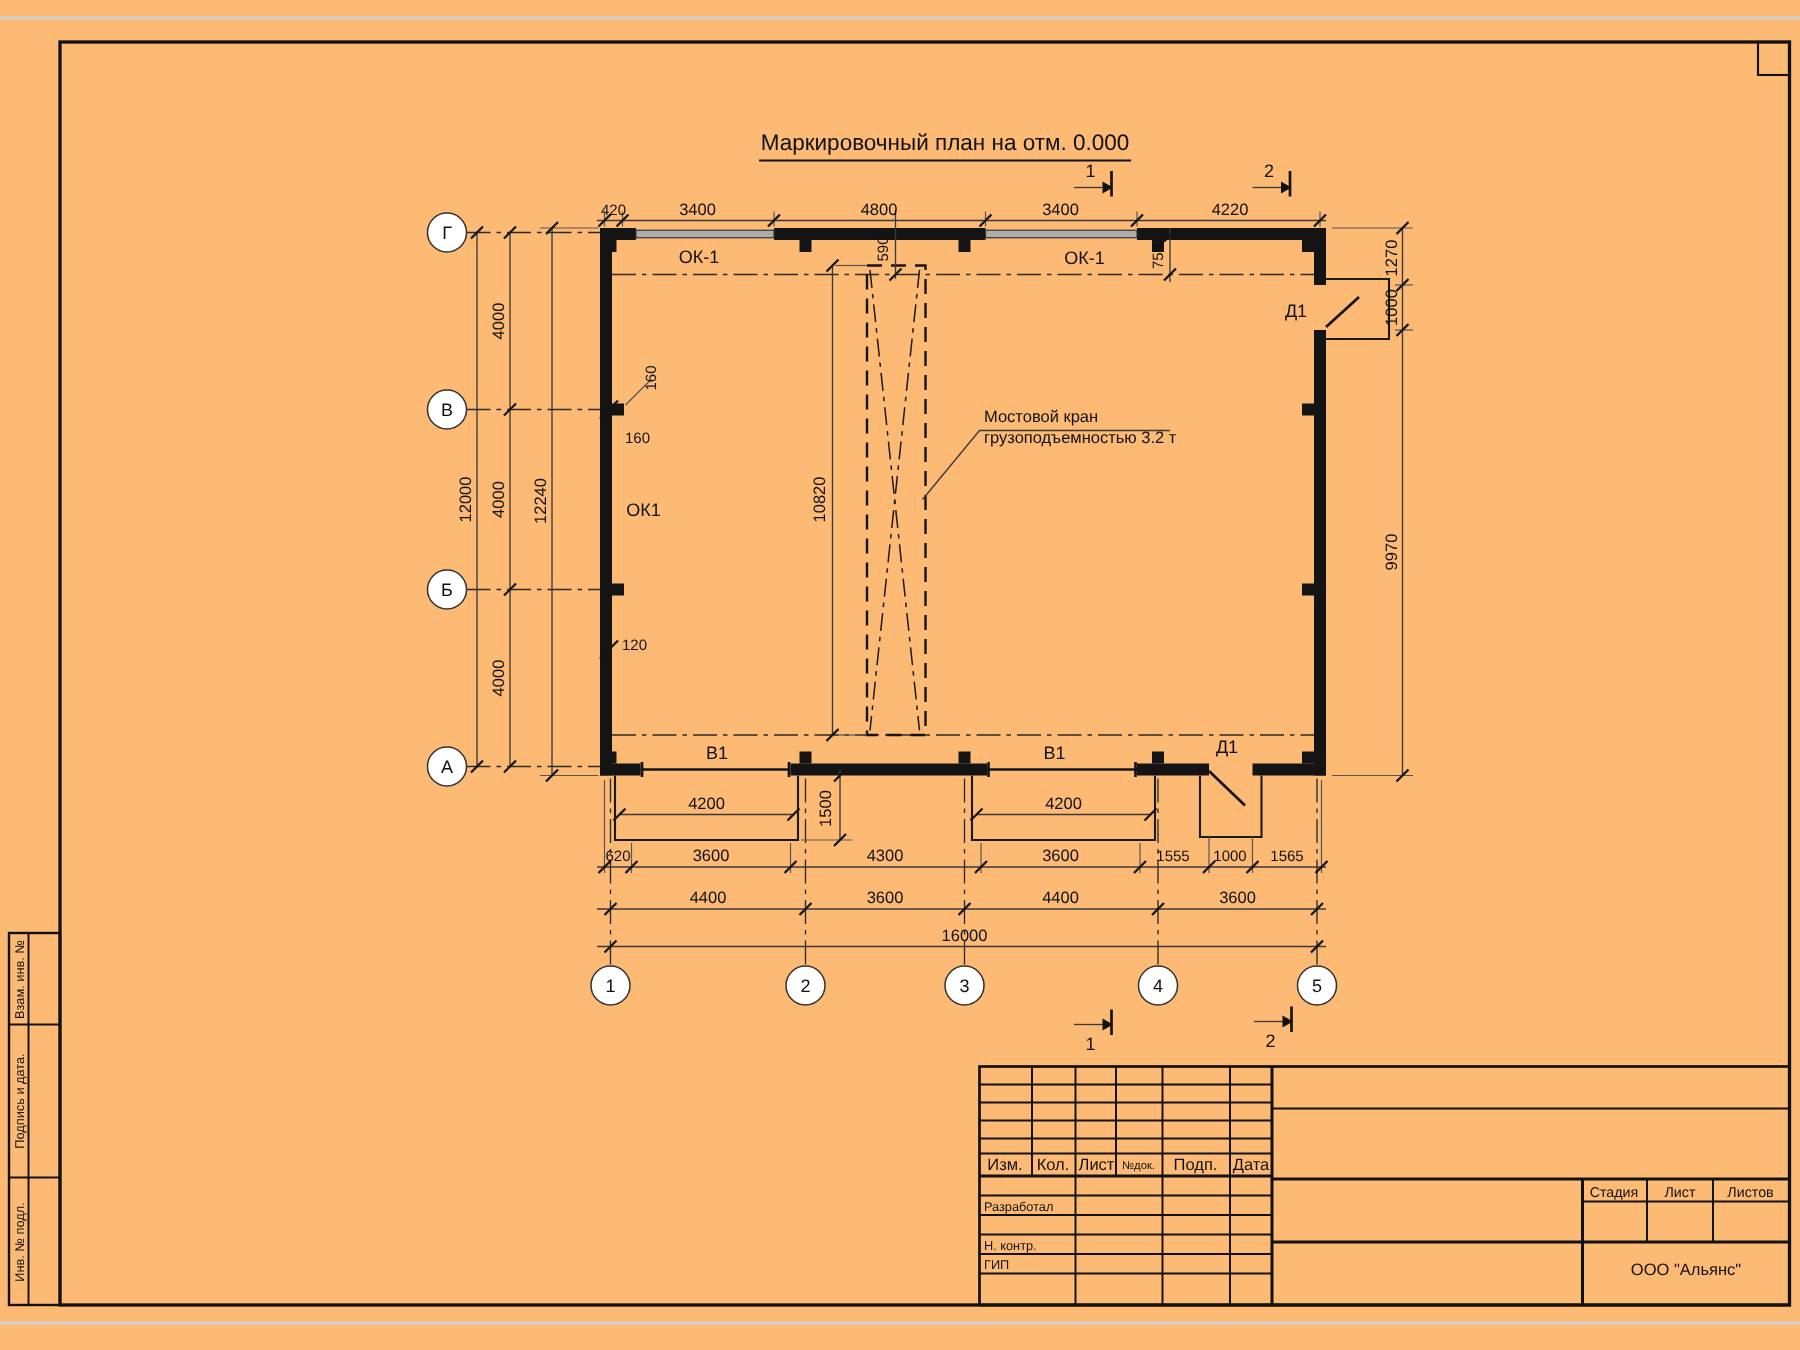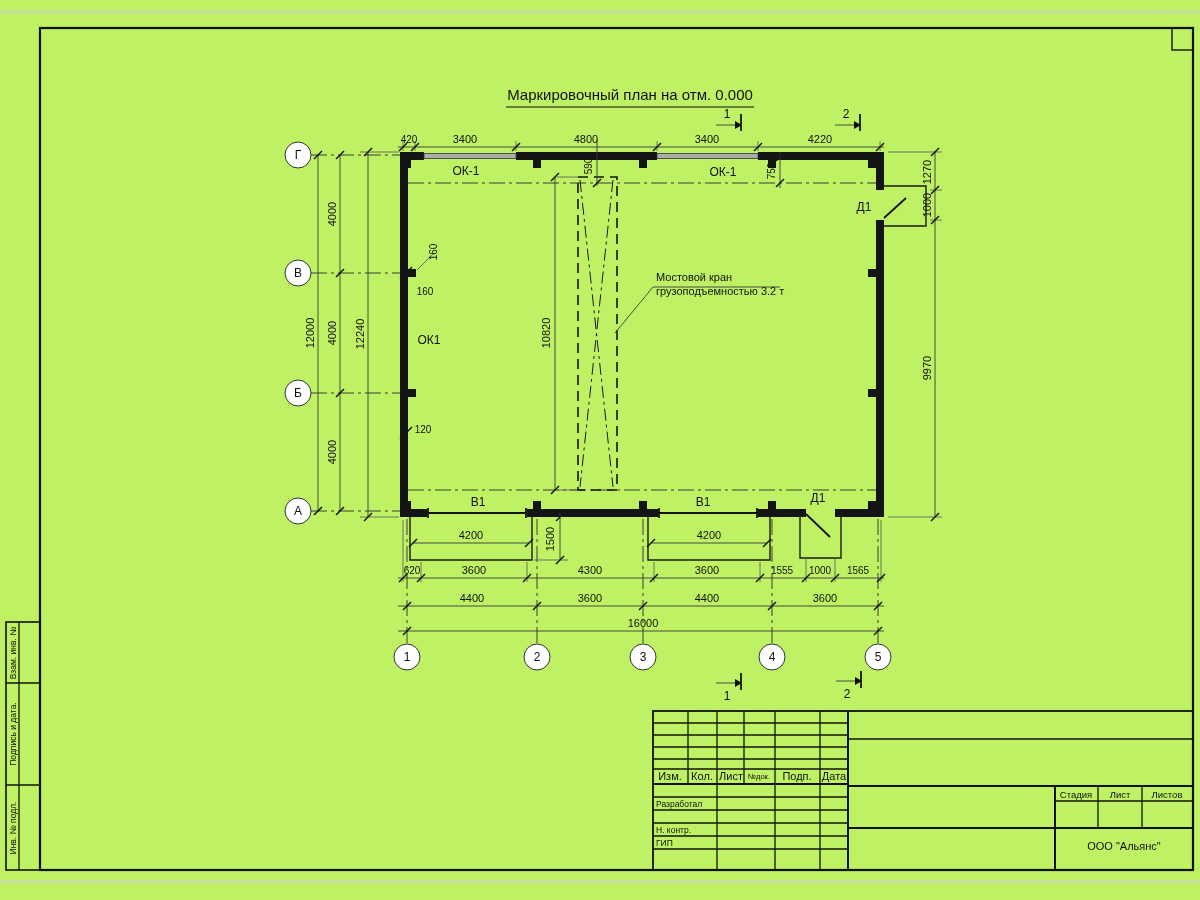--- a/index.html
+++ b/index.html
@@ -1,16 +1,16 @@
 <!DOCTYPE html>
 <html><head>
 <meta charset="utf-8">
 <style>
   html,body{margin:0;padding:0;background:#ffffff;}
-  .page{position:relative;width:1200px;height:900px;background:#bef264;overflow:hidden;
+  .page{position:relative;width:1200px;height:900px;background:#fdba74;overflow:hidden;
         font-family:"Liberation Sans",sans-serif;}
   svg{position:absolute;left:0;top:0;}
   svg text{font-family:"Liberation Sans",sans-serif;fill:#111;}
   .t11{font-size:11px;}
   .t10{font-size:10px;}
   .t12{font-size:12px;}
   .t15{font-size:15px;}
   .t8{font-size:8.5px;}
   .t7{font-size:7.5px;}
   .t9{font-size:9.5px;}

